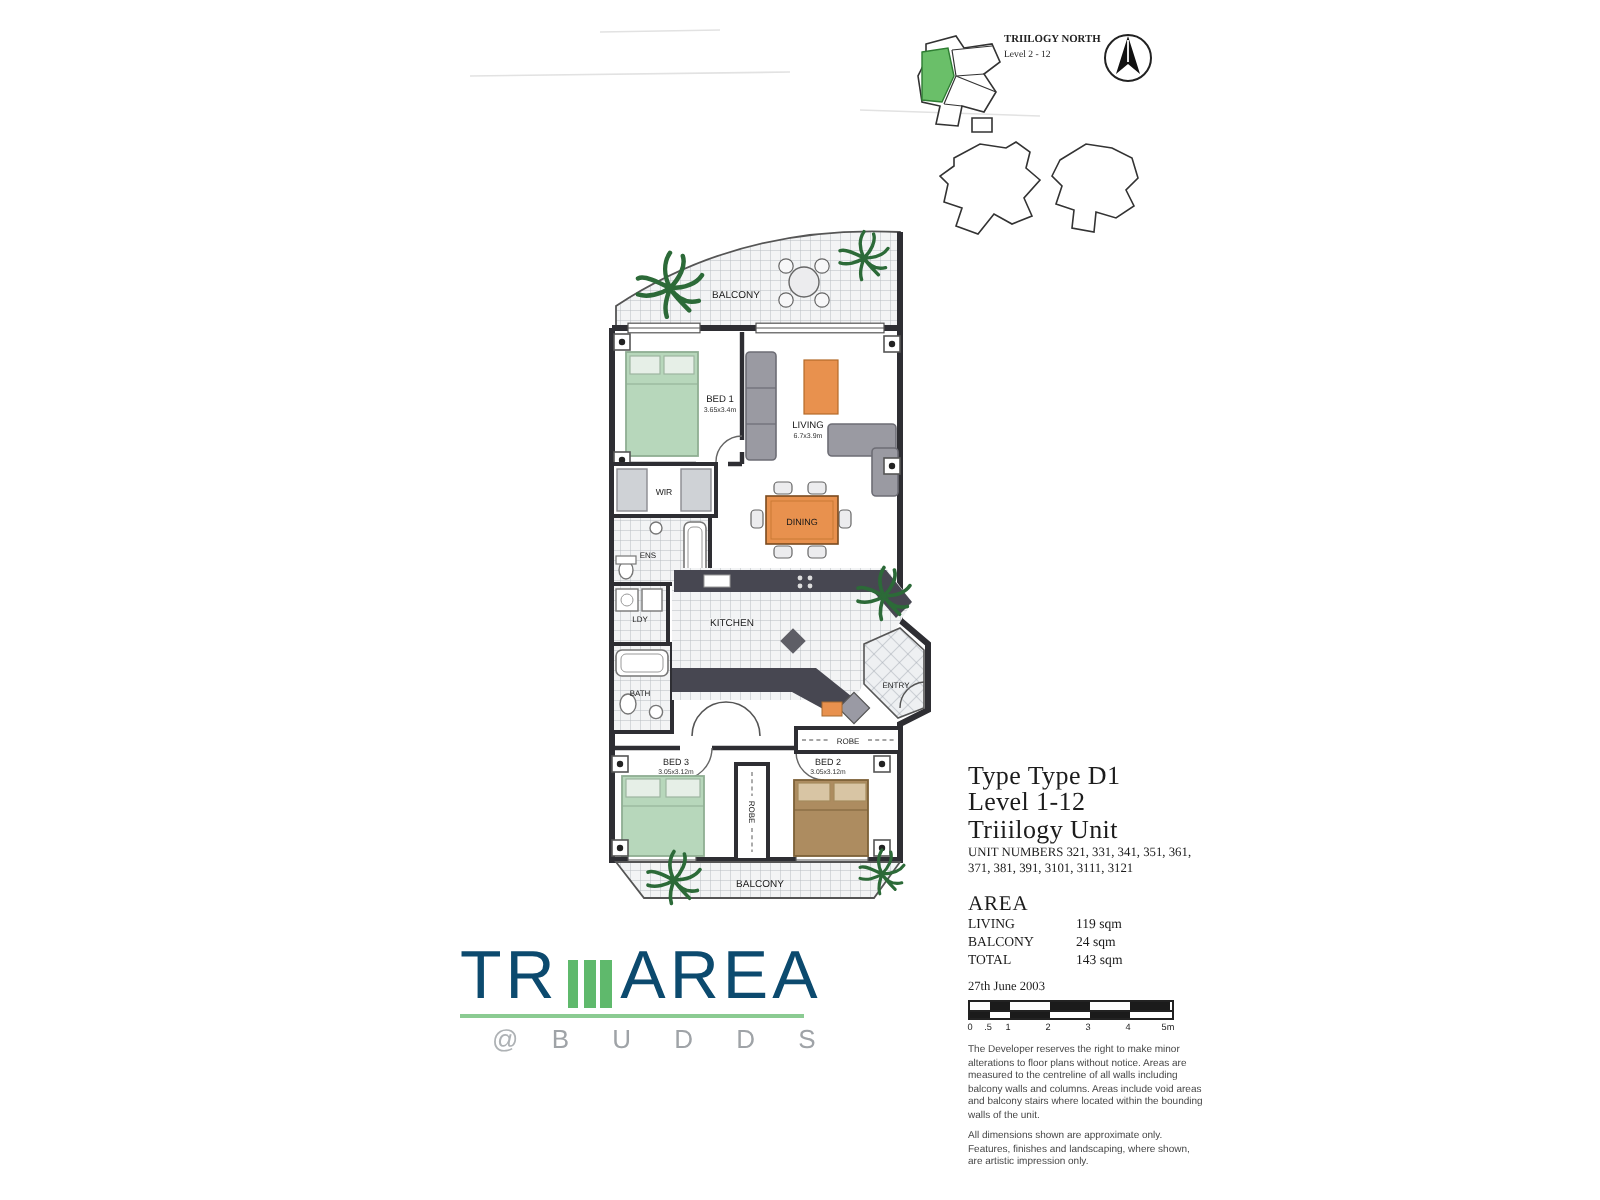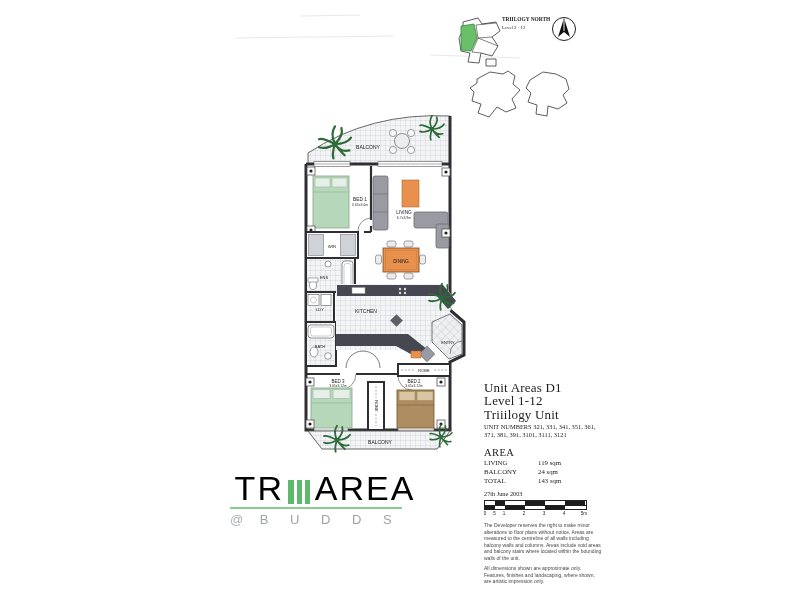--- a/index.html
+++ b/index.html
@@ -27,26 +27,26 @@
   .sb-ticks{position:relative;height:7px;font-size:4.6px;color:#222;
             font-family:"Liberation Sans",sans-serif;}
   .sb-ticks span{position:absolute;transform:translateX(-50%);top:1px;}
   
   #info .disc{font-size:5px;line-height:1.3;color:#474747;margin-top:5px;width:118px;
               font-family:"Liberation Sans",sans-serif;}
   #info .disc + .disc{margin-top:4px;}
 
   
   #logo{position:absolute;left:230px;top:471px;width:190px;}
-  .logo-main{display:flex;align-items:flex-end;color:#000000;
-             font-size:34px;line-height:1;letter-spacing:2px;justify-content:center;}
+  .logo-main{display:flex;align-items:flex-end;color:#0c4a6e;
+             font-size:34px;line-height:1;letter-spacing:2px;}
   .logo-bars{display:inline-flex;align-items:flex-end;margin:0 3px 1px 3px;}
   .logo-bars i{display:block;width:5.5px;height:24px;background:#5fb96c;margin:0 1.4px;}
   .logo-rule{width:172px;border-top:2px solid #8bcb92;margin:2px 0 3px 0;}
-  .logo-sub{font-size:13px;color:#9fa3a7;letter-spacing:9px;margin-left:0;}
+  .logo-sub{font-size:13px;color:#9fa3a7;letter-spacing:9px;margin-left:16px;}
   .logo-sub .at{letter-spacing:4px;color:#aeb2b5;}
 </style>
 </head>
 <body>
 <div id="page">
 
 <svg id="scene" width="800" height="600" viewBox="0 0 800 600">
   <defs>
     <pattern id="pt-tile" width="5" height="5" patternUnits="userSpaceOnUse">
       <rect width="5" height="5" fill="#f3f4f5"></rect>
@@ -282,21 +282,21 @@
     <g>
       <polygon points="308,431 450,431 437,449 322,449" fill="url(#pt-tile)" stroke="#555" stroke-width="0.9"></polygon>
       <use href="#plant" transform="translate(337 440) scale(1.3)"></use>
       <use href="#plant" transform="translate(441 437) scale(1.1)"></use>
       <text x="380" y="443.5" font-size="5" fill="#1a1a1a" text-anchor="middle">BALCONY</text>
     </g>
   </g>
 </svg>
 
 <div id="info">
-  <div class="h">Unit Areas D1</div>
+  <div class="h">Type Type D1</div>
   <div class="h">Level 1-12</div>
   <div class="h">Triiilogy Unit</div>
   <div class="units">UNIT NUMBERS 321, 331, 341, 351, 361, 371, 381, 391, 3101, 3111, 3121</div>
   <div class="area-h">AREA</div>
   <div class="arow">
     <span class="al">LIVING</span>
     <span>119 sqm</span>
   </div>
   <div class="arow">
     <span class="al">BALCONY</span>

